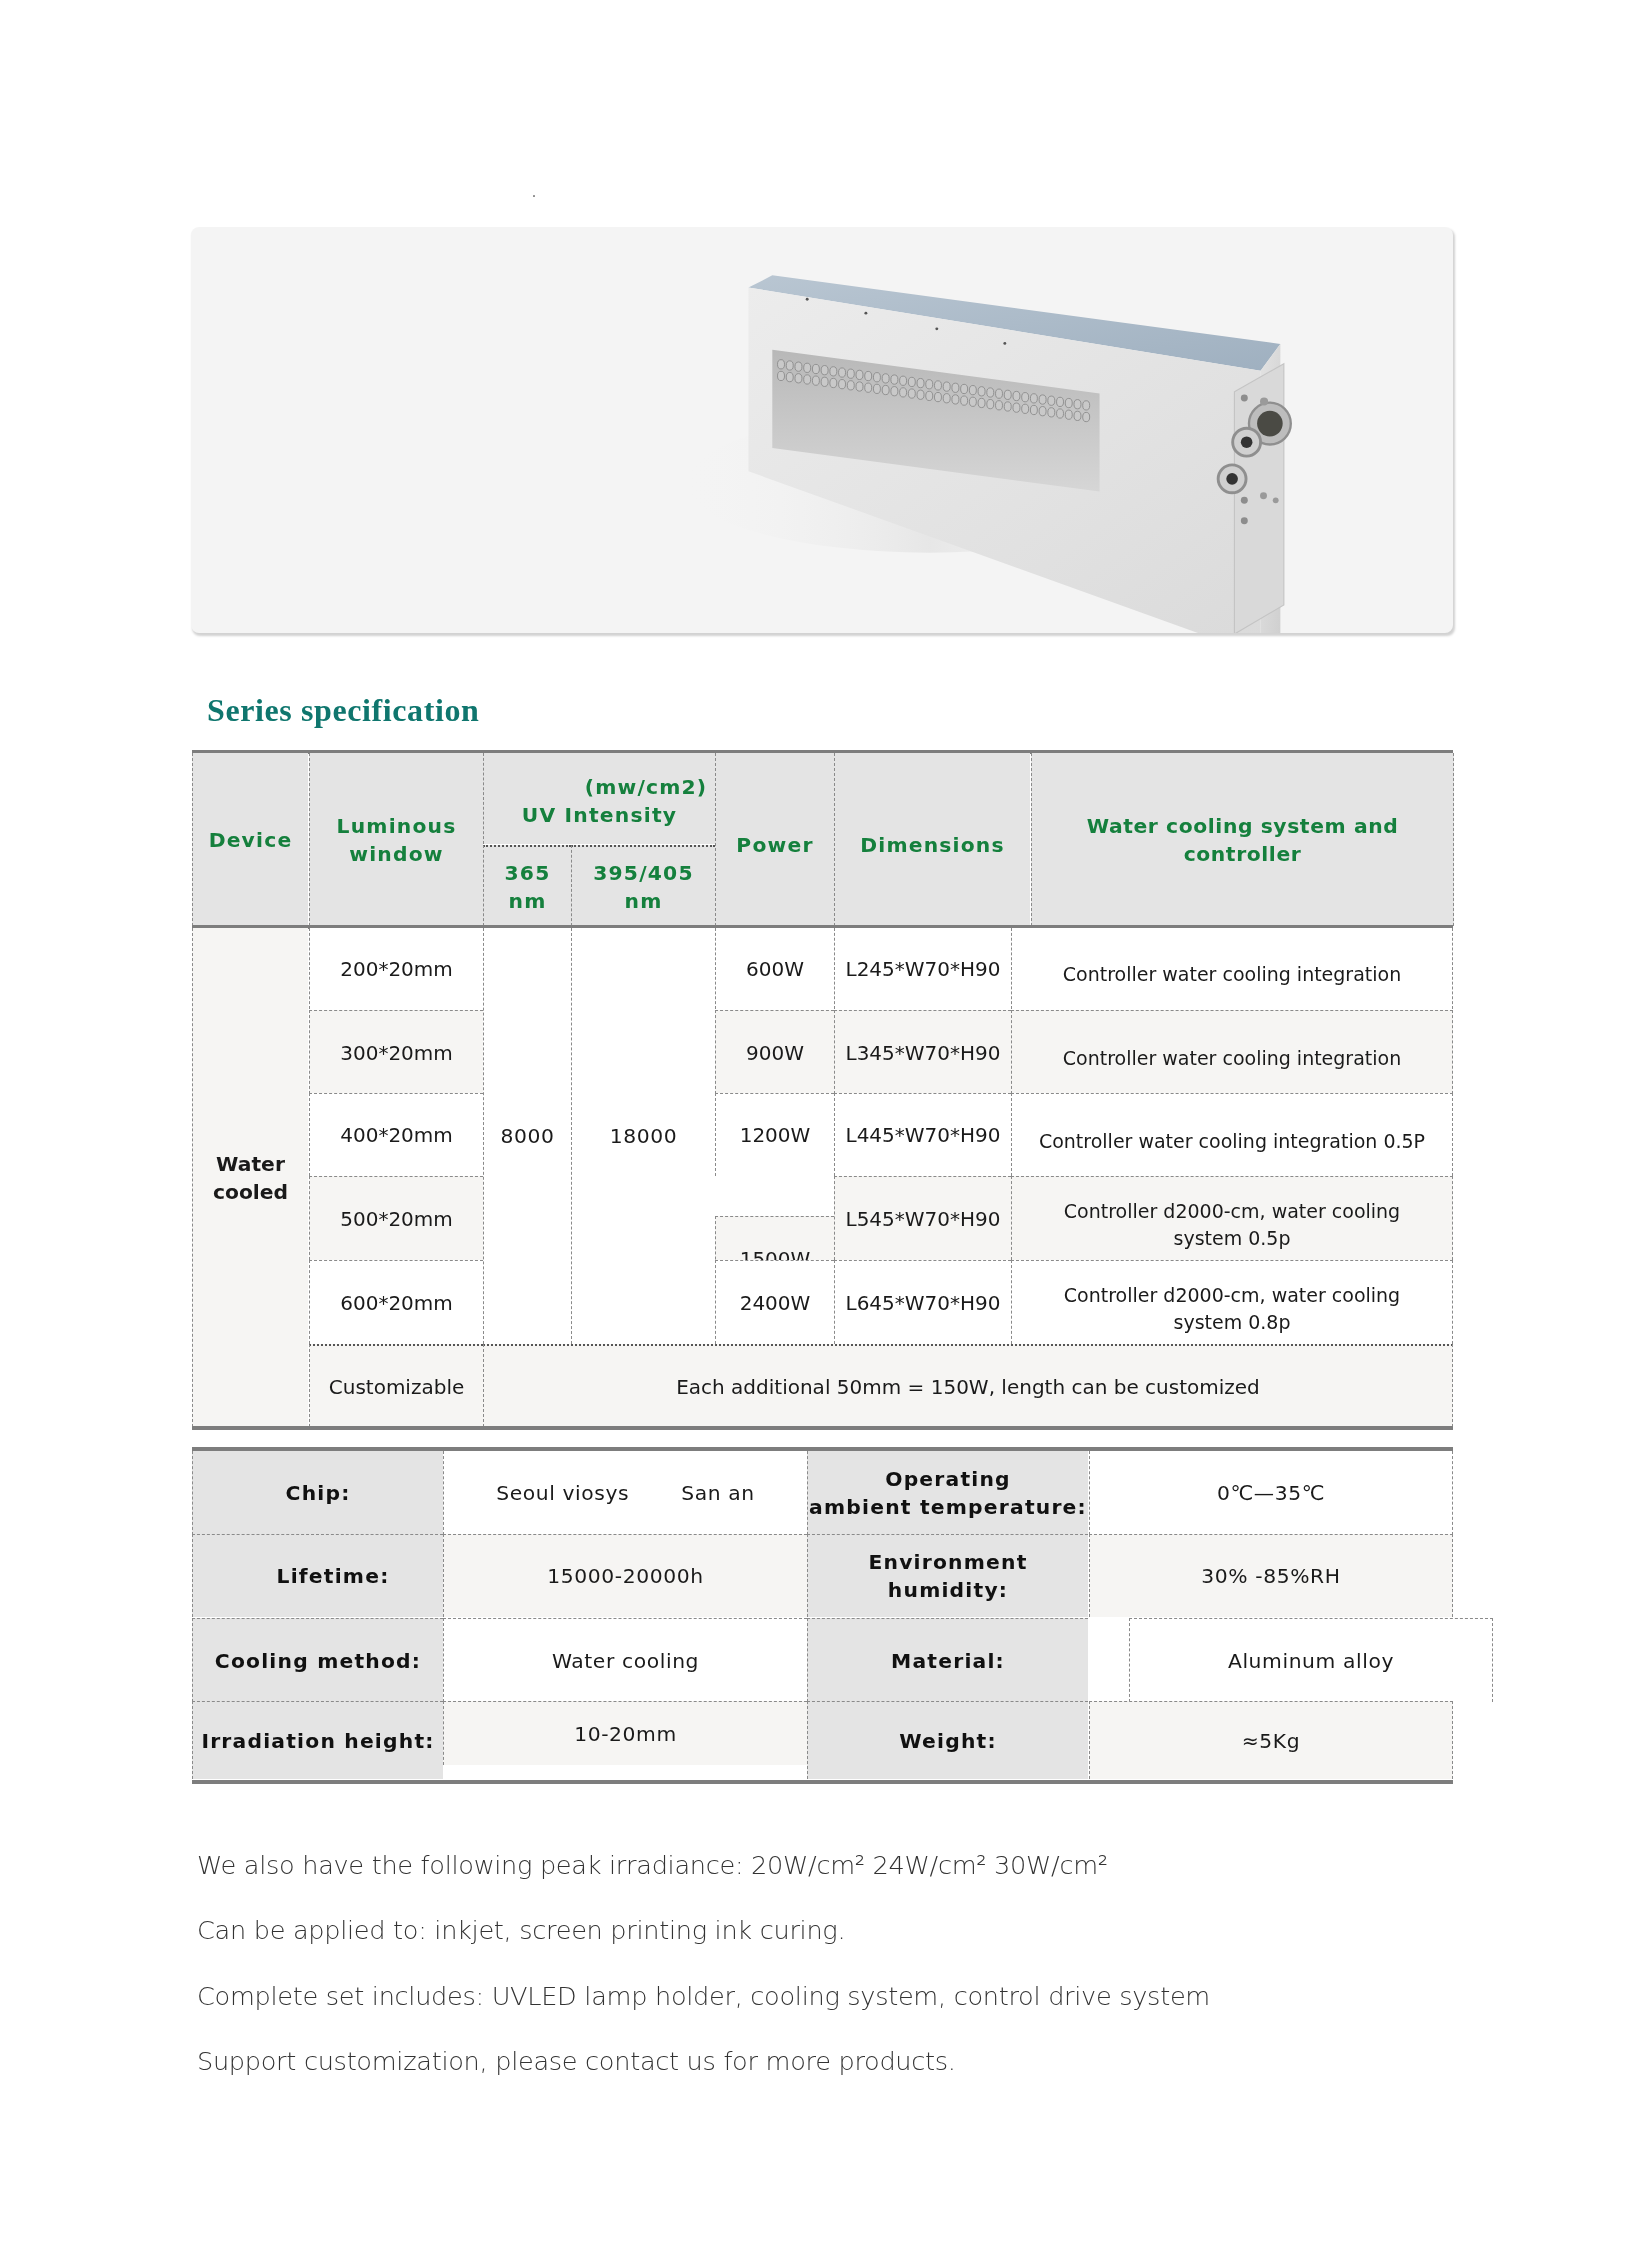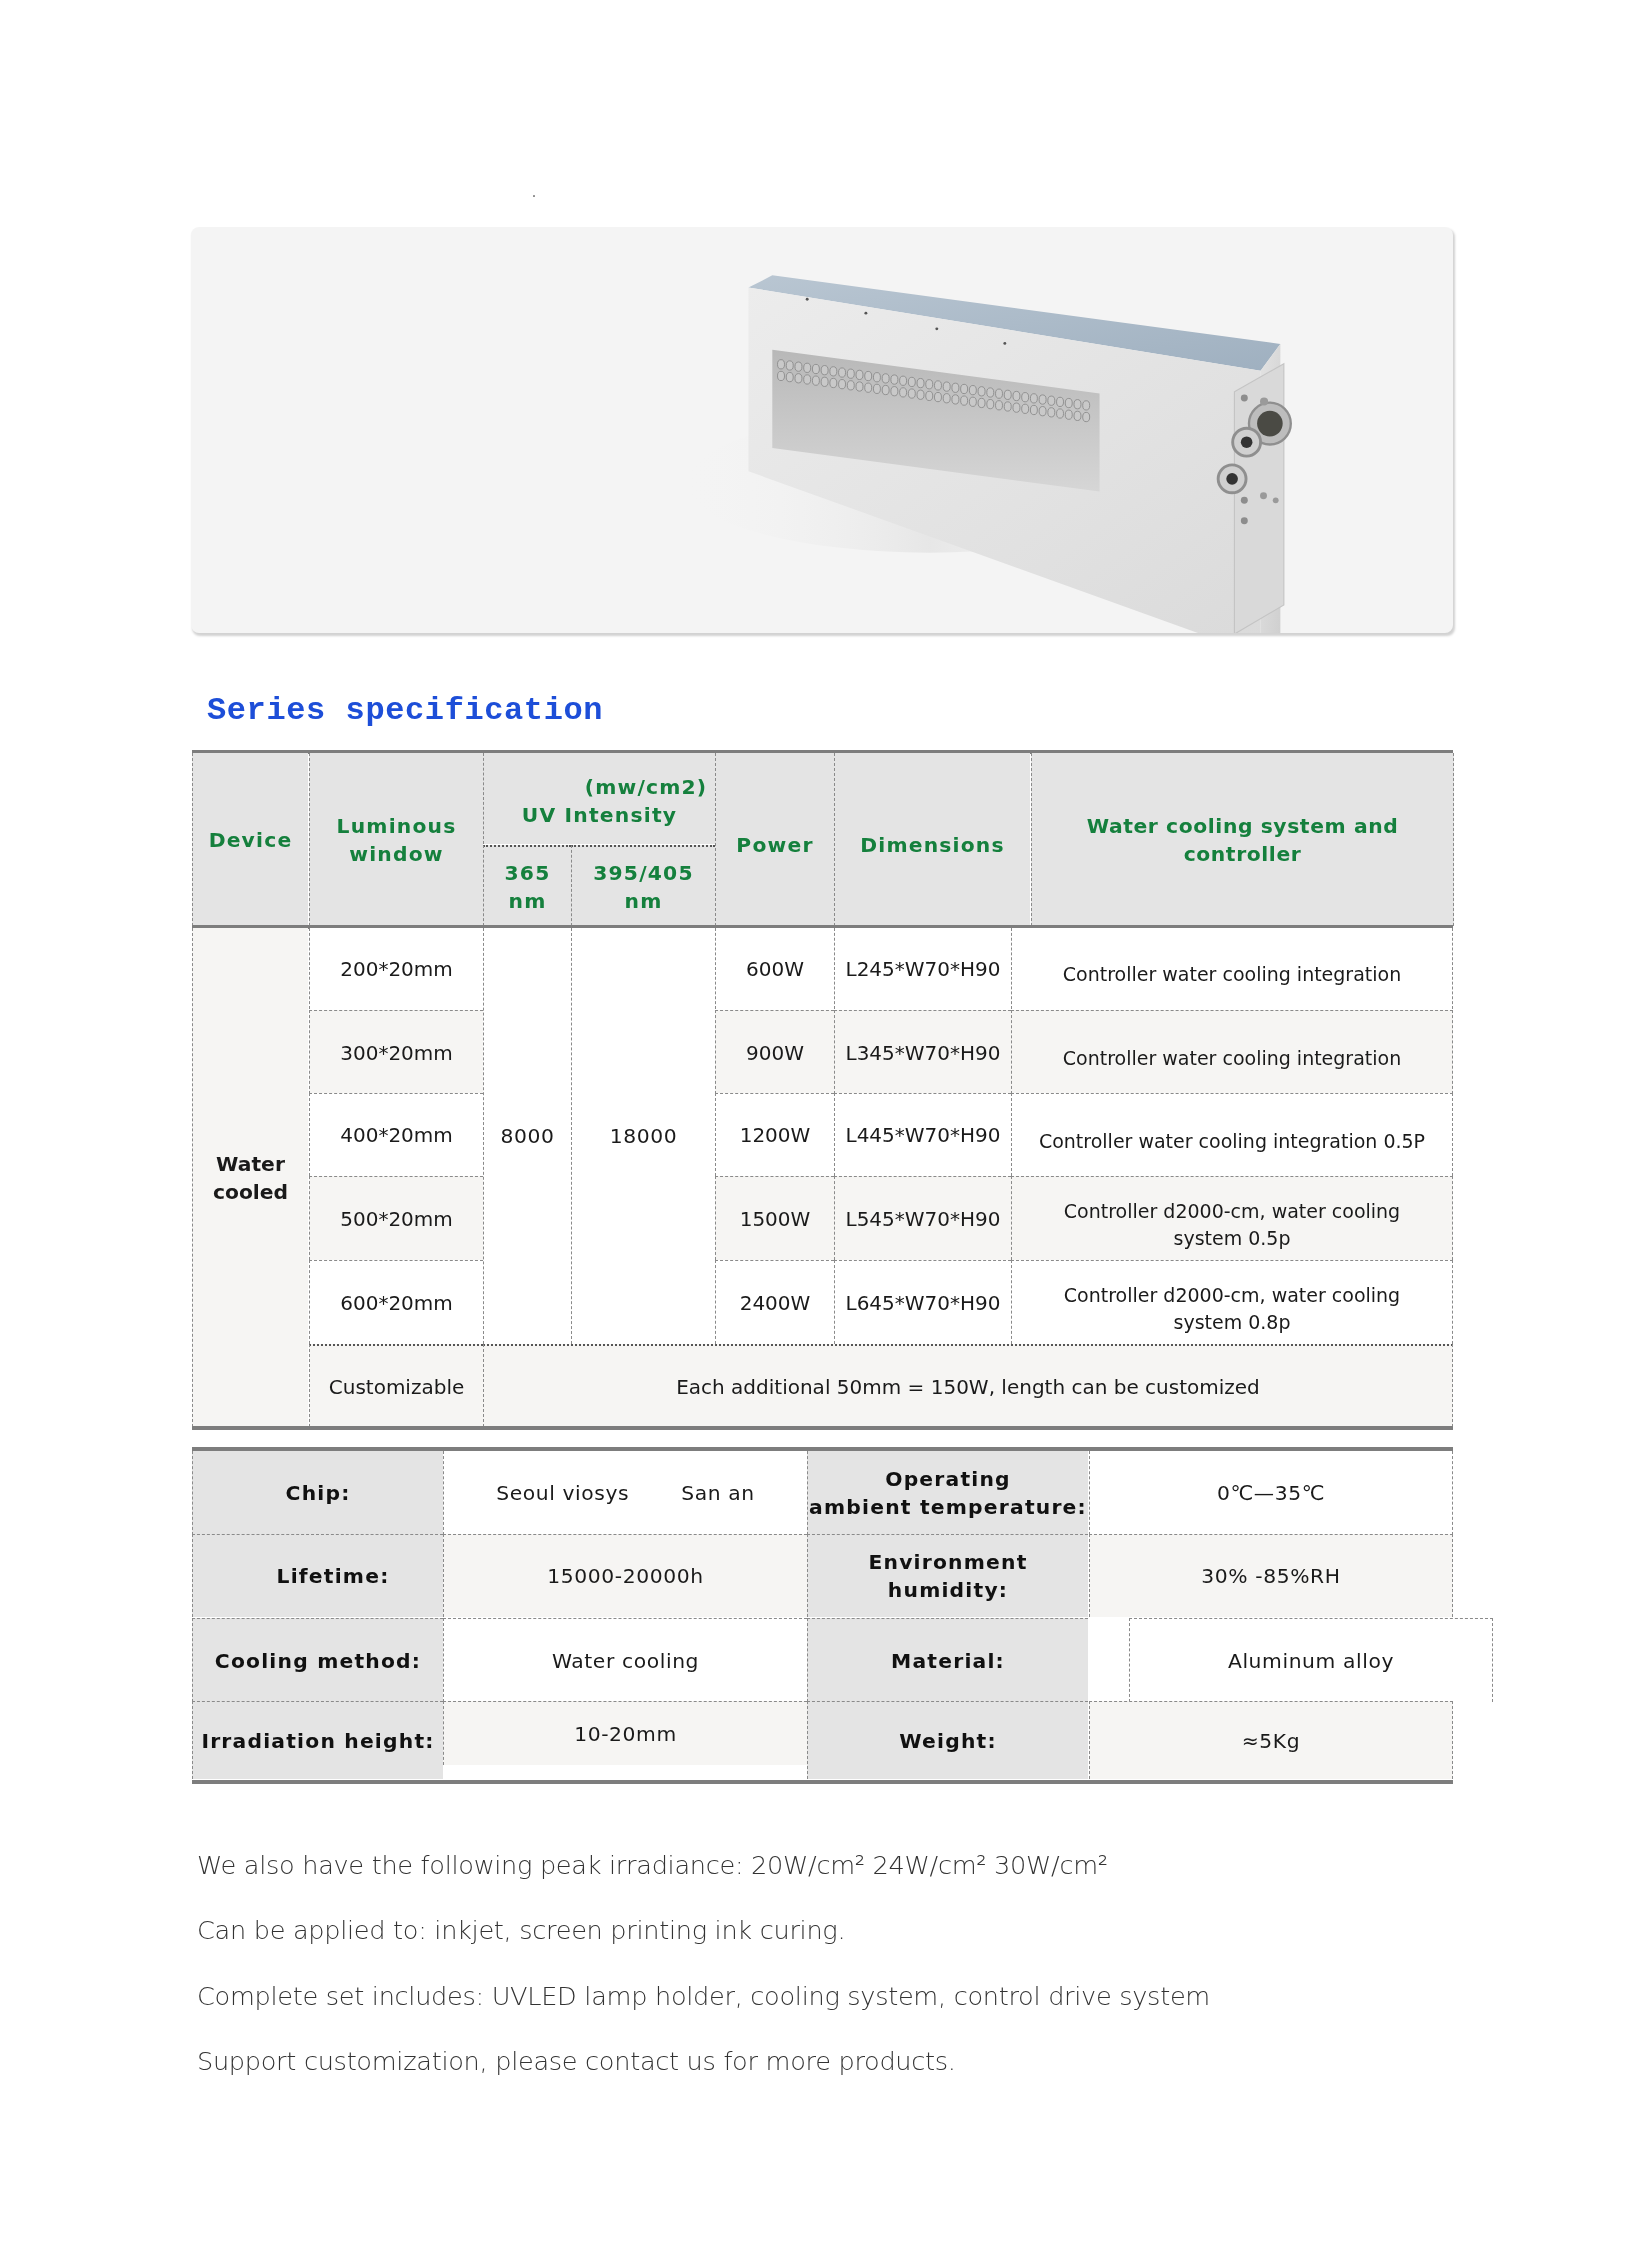--- a/index.html
+++ b/index.html
@@ -6,21 +6,21 @@
   body { width:1647px; height:2250px; position:relative; overflow:hidden;
          font-family:"DejaVu Sans", "Liberation Sans", sans-serif; color:#111; }
   .abs { position:absolute; }
   
   .photo-card { left:191px; top:227px; width:1262px; height:406px; background:#f4f4f4;
     border-radius:8.1px; box-shadow: 1.2px 2.3px 2.3px rgba(0,0,0,0.18); overflow:hidden; }
   .photo-card svg { position:absolute; left:0; top:0; }
   .stray-dot { left:533px; top:195px; width:1.7px; height:1.7px; background:#888; border-radius:50%; }
 
   .section-title { left:207px; top:692px; font-size:32px; font-weight:bold; letter-spacing:0.6px;
-    font-family:Liberation Mono, monospace; color:#1d4ed8; }
+    font-family:Liberation Serif, serif; color:#0f766e; }
 
   
   .cell { position:absolute; box-sizing:border-box; display:flex; align-items:center; justify-content:center;
     text-align:center; font-size:20px; line-height:28px; color:#1a1a1a; }
   .hd { background:#e4e4e4; font-weight:bold; font-size:20.3px; letter-spacing:1.2px; color:#15803d; }
   .b-l { border-left:1.7px dashed #8a8a8a; }
   .b-t { border-top:1.7px dashed #8a8a8a; }
   .b-r { border-right:1.7px dashed #8a8a8a; }
   .b-td { border-top:2.3px dotted #555; }
   .w { background:#ffffff; }
@@ -249,21 +249,21 @@
       </div>
       <div class="cell w b-l b-t" style="left: 834px; top: 1093px; width: 177px; height: 83px;">
         <span>L445*W70*H90</span>
       </div>
       <div class="cell w b-l b-t b-r" style="left: 1011px; top: 1093px; width: 442px; height: 83px; padding: 12.8px 5.8px 0px; line-height: 27px; font-size: 19px;">
         <span>Controller water cooling integration 0.5P</span>
       </div>
       <div class="cell g b-l b-t" style="left: 309px; top: 1176px; width: 174px; height: 84px;">
         <span>500*20mm</span>
       </div>
-      <div class="cell g b-l b-t" style="left: 715px; top: 1176px; width: 119px; height: 84px; text-align: right;">
+      <div class="cell g b-l b-t" style="left: 715px; top: 1216px; width: 119px; height: 84px; text-align: right;">
         <span>1500W</span>
       </div>
       <div class="cell g b-l b-t" style="left: 834px; top: 1176px; width: 177px; height: 84px;">
         <span>L545*W70*H90</span>
       </div>
       <div class="cell g b-l b-t b-r" style="left: 1011px; top: 1176px; width: 442px; height: 84px; padding: 12.8px 23px 0px; line-height: 27px; font-size: 19px;">
         <span>Controller d2000-cm, water cooling system 0.5p</span>
       </div>
       <div class="cell w b-l b-t" style="left: 309px; top: 1260px; width: 174px; height: 84px;">
         <span>600*20mm</span>

